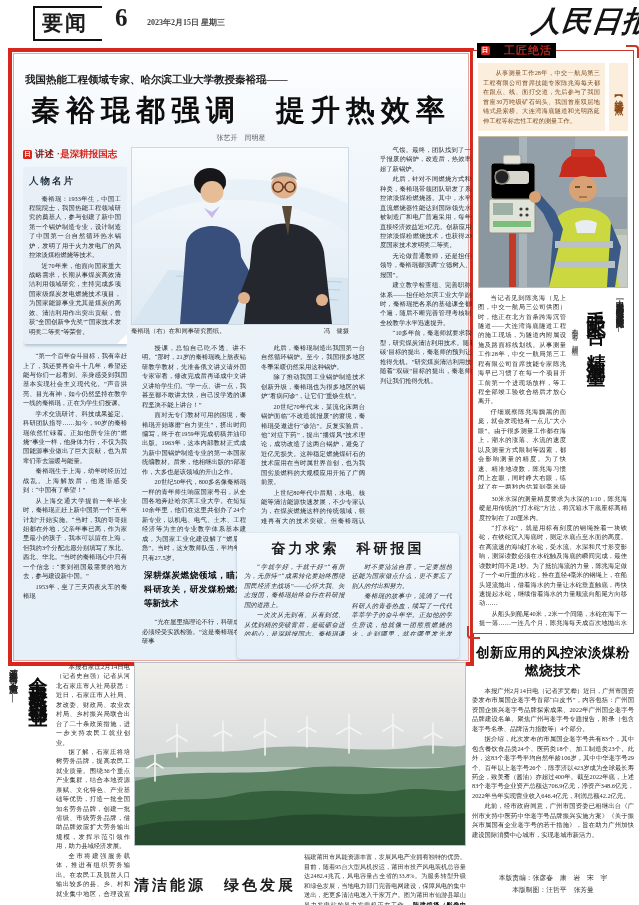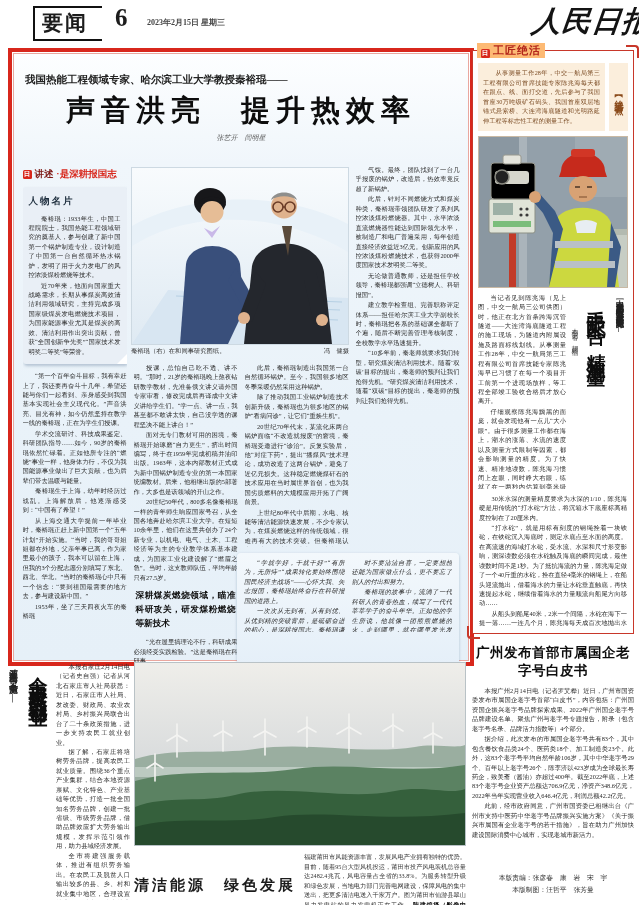--- a/index.html
+++ b/index.html
@@ -21,22 +21,22 @@
         font-style:italic;letter-spacing:1px;color:#141414;transform:skewX(-6deg);}
 
   
   .mainbox{left:8px;top:48px;width:458px;height:610px;border:4px solid #d8271c;background:#fff;}
   .maininner{position:absolute;inset:1px;border:1px solid #eaa79f;
              background:linear-gradient(180deg,#fdfeff 0%,#f0f6fb 18%,#e9f2f9 60%,#e6f0f8 100%);
              padding:17px 9px;box-sizing:border-box;}
   .kicker{font-size:10.5px;font-weight:bold;color:#222;margin:2px 0 4px 2px;}
   .mtitle{font-size:29px;font-weight:bold;text-align:center;letter-spacing:6px;
           font-family:"Liberation Sans","DejaVu Sans",sans-serif;margin:2px 0 2px 0;color:#0d0d0d;}
-  .mbyline{text-align:center;font-size:7px;color:#555;margin-bottom:22px;font-style:italic;}
-  .cols{position:relative;display:flex;gap:7px;height:514px;justify-content:center;}
+  .mbyline{text-align:center;font-size:7px;color:#555;margin-bottom:2px;}
+  .cols{position:relative;display:flex;gap:15px;height:514px;}
   .col{width:104px;flex:0 0 104px;}
   .col.clip{height:514px;}
   .col3.clip,.col4.clip{height:382px;}
   .spacer{height:198px;}
   .series-label{display:flex;align-items:center;gap:3px;font-size:9.5px;font-weight:bold;margin:2px 0 6px 0;
                 font-family:"Liberation Sans",sans-serif;}
   .series-label .t1{color:#7a1410;}
   .series-label .t2{color:#d8271c;}
   .mark{display:inline-flex;align-items:center;justify-content:center;width:9px;height:9px;
         background:#d8271c;color:#fff;font-size:6.5px;font-weight:bold;border-radius:1.5px;flex:0 0 9px;}
@@ -58,22 +58,22 @@
             font-family:"Liberation Sans",sans-serif;}
   .rn-cols{display:flex;gap:7px;}
   .rn-cols .tiny{font-style:italic;width:50%;height:74px;overflow:hidden;}
 
   
   .craft{left:472px;top:50px;width:160px;height:582px;border:1.5px solid #c8372a;background:#fff;}
   .craft .corner-tr{position:absolute;top:-6px;right:-6px;width:11px;height:11px;
       border-top:2.5px solid #c8372a;border-right:2.5px solid #c8372a;border-top-right-radius:4px;}
   .craft .corner-bl{position:absolute;bottom:-6px;left:-6px;width:11px;height:11px;
       border-bottom:2.5px solid #c8372a;border-left:2.5px solid #c8372a;border-bottom-left-radius:4px;}
-  .craft-label{position:absolute;top:-8px;left:4px;background:#fdba74;padding:0 4px;display:flex;gap:3px;
-      align-items:flex-end;font-size:11px;font-weight:bold;color:#b3261b;
+  .craft-label{position:absolute;top:-8px;left:4px;background:#000000;padding:0 4px;display:flex;gap:14px;
+      align-items:center;font-size:11px;font-weight:bold;color:#b3261b;
       font-family:"Liberation Sans",sans-serif;letter-spacing:1px;}
   .craft-in{position:absolute;inset:4px;display:flex;flex-direction:column;}
   .craft-intro-row{display:flex;gap:4px;margin:8px 1px 5px 1px;}
   .craft-intro{background:#fbeedc;color:#7a4a22;padding:5px 5px;font-size:6.2px;line-height:1.55;
                text-align:justify;text-indent:2em;flex:1;}
   .craft-hl{background:#fbeedc;color:#8a4a1a;writing-mode:vertical-rl;font-weight:bold;font-size:9px;
             letter-spacing:2px;padding:6px 3px;text-align:center;}
   .craft-photo{margin:0 1px;}
   .craft-photo svg{display:block;border:1px solid #c9b9a4;}
   .craft-body{display:flex;gap:4px;margin:5px 1px 3px 1px;height:196px;}
@@ -117,21 +117,21 @@
     <span>要闻</span>
   </div>
   <span class="pagenum">6</span>
   <span class="hdate">2023年2月15日  星期三</span>
   <div class="mast">人民日报</div>
 </div>
 
 <section class="abs mainbox">
   <div class="maininner">
     <div class="kicker">我国热能工程领域专家、哈尔滨工业大学教授秦裕琨——</div>
-    <h1 class="mtitle">声音洪亮　提升热效率</h1>
+    <h1 class="mtitle">秦裕琨都强调　提升热效率</h1>
     <div class="mbyline">张艺开　闫明星</div>
 
     <div class="cols">
 
       <div class="col col1 clip tiny">
         <div class="series-label">
           <span class="mark">日</span>
           <span class="t1">讲述</span>
             <span class="t2">·是深耕报国志</span>
         </div>
@@ -222,20 +222,21 @@
           <circle cx="112" cy="150" r="6" fill="#dfb28d"></circle>
           <circle cx="190" cy="152" r="6" fill="#dfb28d"></circle>
         </svg>
         <figcaption>
           <span>秦裕琨（右）在和同事研究图纸。</span>
           <span>冯　健摄</span>
         </figcaption>
       </figure>
 
       <aside class="reporter-note">
+        <div class="rn-title">奋力求索　科研报国</div>
         <div class="rn-cols">
           <div class="tiny">
               <p>“学就学好，干就干好”“有所为，无所恃”“成果转化要始终围绕国民经济主战场”——心怀大我、矢志报国，秦裕琨始终奋行在科研报国的道路上。</p>
               <p>一次次从无到有、从有到优、从优到精的突破背后，是砥砺奋进的初心，是深耕报国志。秦裕琨谦逊且务实，他常说，取得成绩</p>
             </div>
           <div class="tiny">
               <p>时不要沾沾自喜，一定要想想还能为国家做点什么，更不要忘了别人的付出和努力。</p>
               <p>秦裕琨的故事中，流淌了一代科研人的青春热血，续写了一代代莘莘学子的奋斗年华。正如他的学生所说，他就像一团熊熊燃烧的火，走到哪里，就在哪里发光发热。</p>
             </div>
         </div>
@@ -303,21 +304,21 @@
     </div>
     <div class="craft-full tiny clip">
         <p>30米水深的测量精度要求为水深的1/10，陈兆海硬是用传统的“打水砣”方法，将沉箱水下底座标高精度控制在了20厘米内。</p>
         <p>“打水砣”，就是用标有刻度的钢绳拴着一块铁砣，在铁砣沉入海底时，测定水底点至水面的高度。在高流速的海域打水砣，受水流、水深和尺寸形变影响，测深读数必须在水砣触及海底的瞬间完成，最佳读数时间不足1秒。为了抵抗海流的力量，陈兆海定做了一个40斤重的水砣，拴在直径4毫米的钢绳上，在船头迎流抛出，借着海水的力量让水砣垂直触底，再快速提起水砣，继续借着海水的力量顺流向船尾方向移动……</p>
         <p>从船头到船尾40米，2米一个间隔，水砣在海下一提一落……一连几个月，陈兆海每天成百次地抛出水砣，在手、眼配合下完成的一套动作几乎形成了条件反射，达到了“人砣合一”的程度。</p>
       </div>
   </div>
 </aside>
 
 <section class="abs gz">
-  <h2>广州发布首部市属国企老字号白皮书</h2>
+  <h2>创新应用的风控浓淡煤粉燃烧技术</h2>
   <div class="tiny clip">
       <p>本报广州2月14日电（记者罗艾桦）近日，广州市国资委发布市属国企老字号首部“白皮书”，内容包括：广州国资国企振兴老字号品牌探索成果、2022年广州国企老字号品牌建设名单、聚焦广州与老字号专题报告，附录（包含老字号名录、品牌活力指数等）4个部分。</p>
       <p>据介绍，此次发布的市属国企老字号共有83个，其中包含餐饮食品类24个、医药类18个、加工制造类23个。此外，这83个老字号平均自然年龄106岁，其中中华老字号29个、百年以上老字号26个，陈李济以423岁成为全球最长寿药企，致美斋（酱油）亦超过400年。截至2022年底，上述83个老字号企业资产总额达706.9亿元，净资产348.6亿元，2022年当年实现营业收入646.4亿元，利润总额42.2亿元。</p>
       <p>此前，经市政府同意，广州市国资委已相继出台《广州市支持中医药中华老字号品牌振兴实施方案》《关于振兴市属国有企业老字号的若干措施》，旨在助力广州加快建设国际消费中心城市，实现老城市新活力。</p>
     </div>
 </section>
 
 <div class="abs pfoot">
   <div>本版责编：张彦春　康　岩　宋　宇</div>
   <div>本版制图：汪哲平　张芳曼</div>

